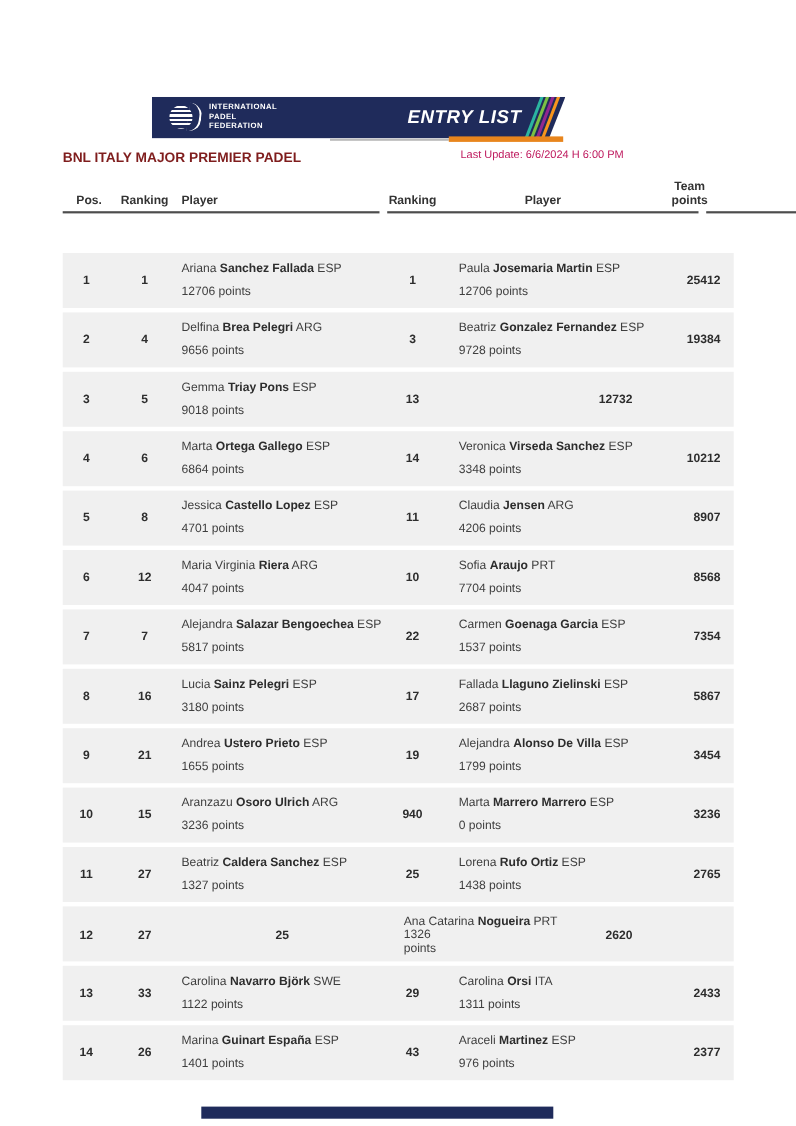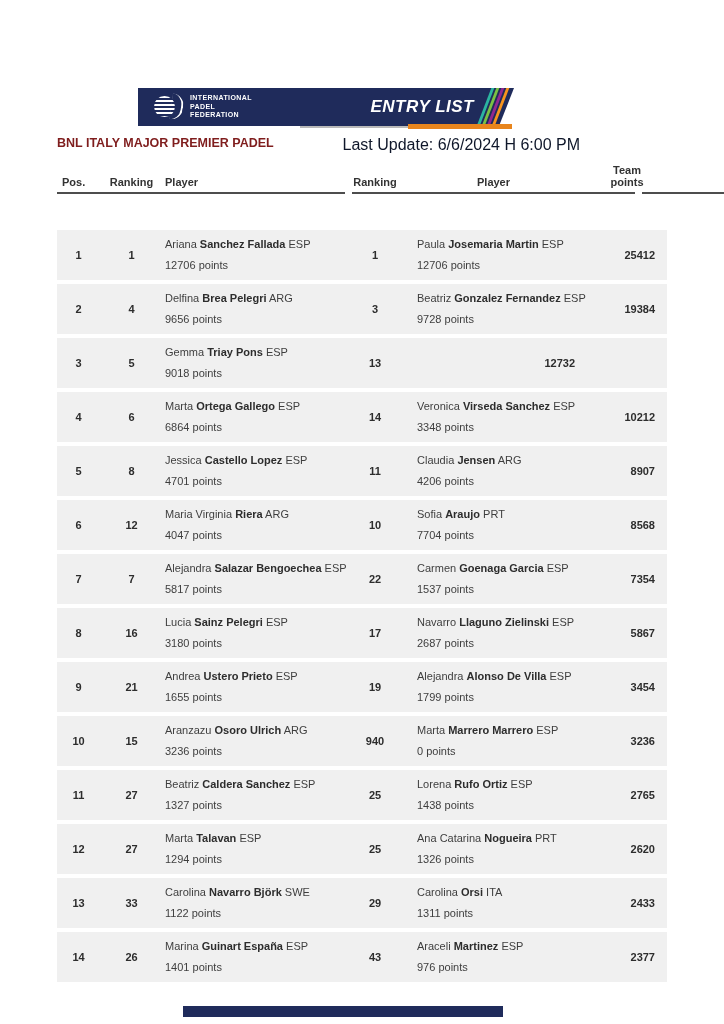--- a/index.html
+++ b/index.html
@@ -35,26 +35,26 @@
     font-weight:bold; font-style:italic; letter-spacing:.5px; white-space:nowrap;
   }
   .stripes { position:absolute; right:6px; top:0; height:100%; width:30px; }
   .stripe { position:absolute; top:0; height:100%; width:3px; transform:skewX(-21deg); }
   .stripe:nth-child(1){ right:21px; } .stripe:nth-child(2){ right:16px; }
   .stripe:nth-child(3){ right:11px; } .stripe:nth-child(4){ right:6px; }
   .strip-gray  { position:absolute; left:300px; top:126px; width:108px; height:2px; background:#b9b9b9; }
   .strip-orange{ position:absolute; left:408px; top:124px; width:104px; height:5px; background:var(--orange,#e8851d); }
   
   .doc-title  { position:absolute; left:57px;  top:136px; font-size:12.5px; font-weight:bold; color:#7f1d1d; }
-  .last-update{ position:absolute; right:144px; top:136px; font-size:16px; color:#0f172a; }
+  .last-update{ position:absolute; right:157px; top:136px; font-size:10px; color:#be185d; }
   
   .table { position:absolute; left:57px; top:160px; width:610px; }
   .grid-cols { display:grid; grid-template-columns:43px 63px 187px 50px 187px 80px; }
   .thead { height:32px; align-items:end; padding-bottom:4px; font-size:11px; font-weight:bold; color:#333333; }
-  .th-pos    { text-align:left; padding-left:5px; }
+  .th-pos    { text-align:center; padding-left:5px; }
   .th-rank   { text-align:center; }
   .th-player { text-align:left; padding-left:2px; }
   .th-player-r { text-align:center; }
   .th-team   { text-align:center; line-height:12px; }
   .underline { position:absolute; top:32px; height:2px; background:#4d4d4d; }
   .underline.seg1 { left:0;   width:288px; }
   .underline.seg2 { left:295px; width:283px; }
   .underline.seg3 { left:585px; width:82px; }
   .tbody { margin-top:38px; }
   .row {
@@ -223,21 +223,21 @@
 
   <div class="row grid-cols">
     <div class="cell num">8</div>
     <div class="cell num">16</div>
     <div class="cell player">
       <div class="pname"><span>Lucia</span> <span class="surname">Sainz Pelegri</span> <span>ESP</span></div>
       <div class="ppoints">3180 points</div>
     </div>
     <div class="cell num">17</div>
     <div class="cell player right">
-      <div class="pname"><span>Navarro</span> <span class="surname">Llaguno Zielinski</span> <span>ESP</span></div>
+      <div class="pname"><span>Fallada</span> <span class="surname">Llaguno Zielinski</span> <span>ESP</span></div>
       <div class="ppoints">2687 points</div>
     </div>
     <div class="cell team">5867</div>
   </div>
 
   <div class="row grid-cols">
     <div class="cell num">9</div>
     <div class="cell num">21</div>
     <div class="cell player">
       <div class="pname"><span>Andrea</span> <span class="surname">Ustero Prieto</span> <span>ESP</span></div>
@@ -277,24 +277,20 @@
     <div class="cell player right">
       <div class="pname"><span>Lorena</span> <span class="surname">Rufo Ortiz</span> <span>ESP</span></div>
       <div class="ppoints">1438 points</div>
     </div>
     <div class="cell team">2765</div>
   </div>
 
   <div class="row grid-cols">
     <div class="cell num">12</div>
     <div class="cell num">27</div>
-    <div class="cell player">
-      <div class="pname"><span>Marta</span> <span class="surname">Talavan</span> <span>ESP</span></div>
-      <div class="ppoints">1294 points</div>
-    </div>
     <div class="cell num">25</div>
     <div class="cell player right">
       <div class="pname"><span>Ana Catarina</span> <span class="surname">Nogueira</span> <span>PRT</span></div>
       <div class="ppoints">1326 points</div>
     </div>
     <div class="cell team">2620</div>
   </div>
 
   <div class="row grid-cols">
     <div class="cell num">13</div>

